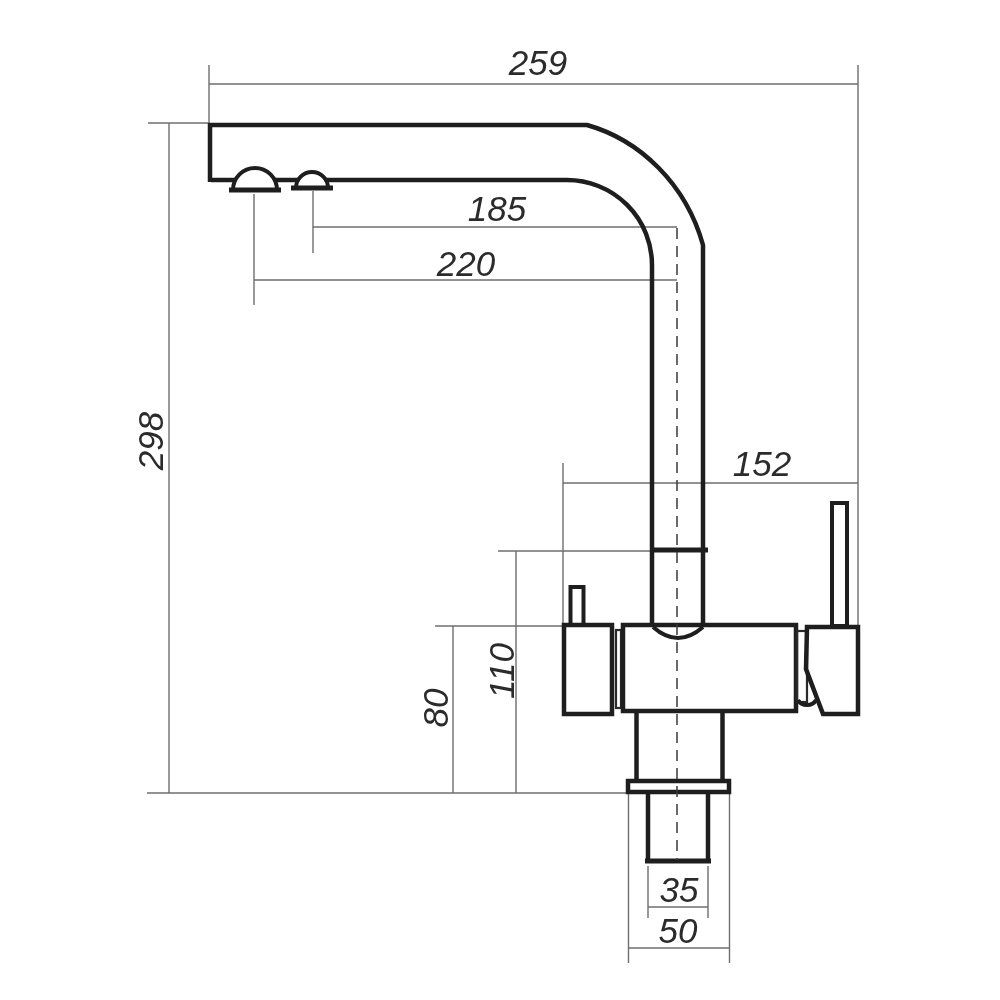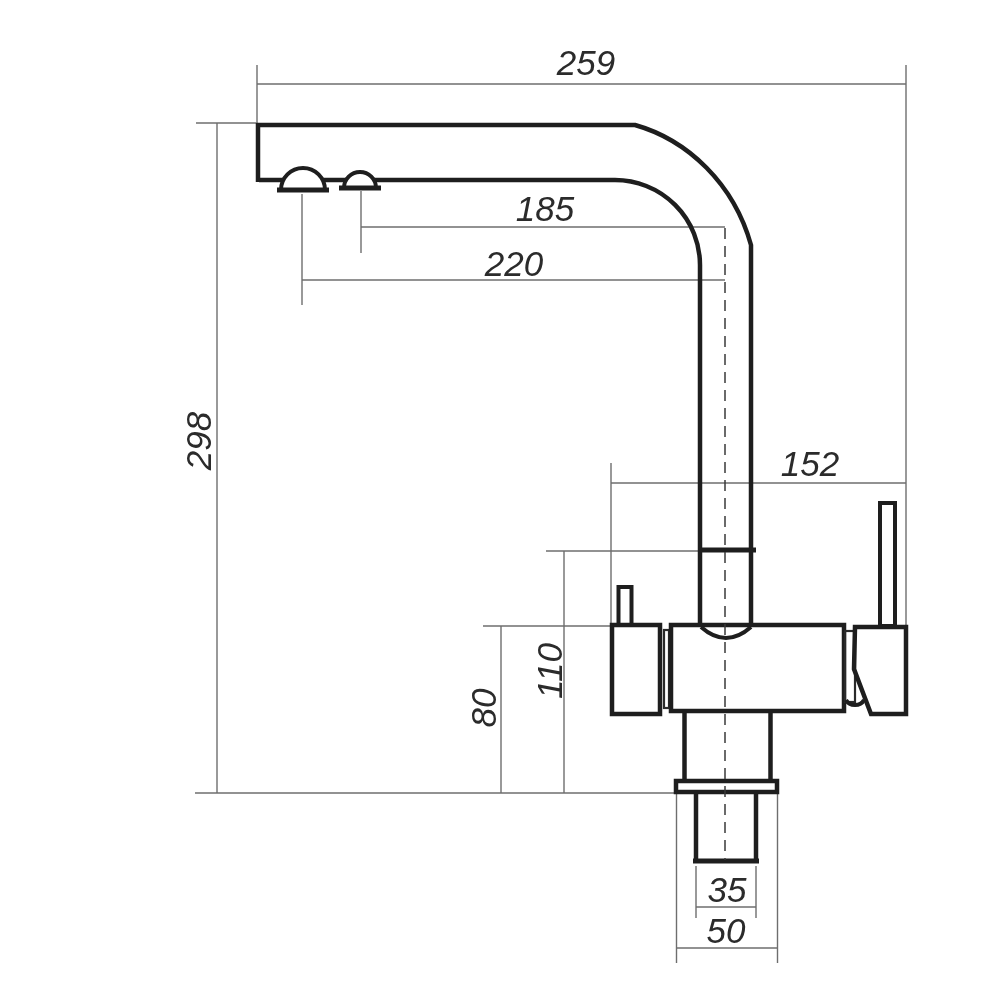--- a/index.html
+++ b/index.html
@@ -6,21 +6,20 @@
     margin: 0;
     padding: 0;
     background: #ffffff;
   }
   .drawing-page {
     position: relative;
     width: 916px;
     height: 1000px;
     background: #ffffff;
     overflow: hidden;
-    padding-left: 48px;
   }
   svg.drawing {
     display: block;
     width: 1000px;
     height: 1000px;
   }
   
   .thin {
     stroke: #6e6e6e;
     stroke-width: 1.4;

